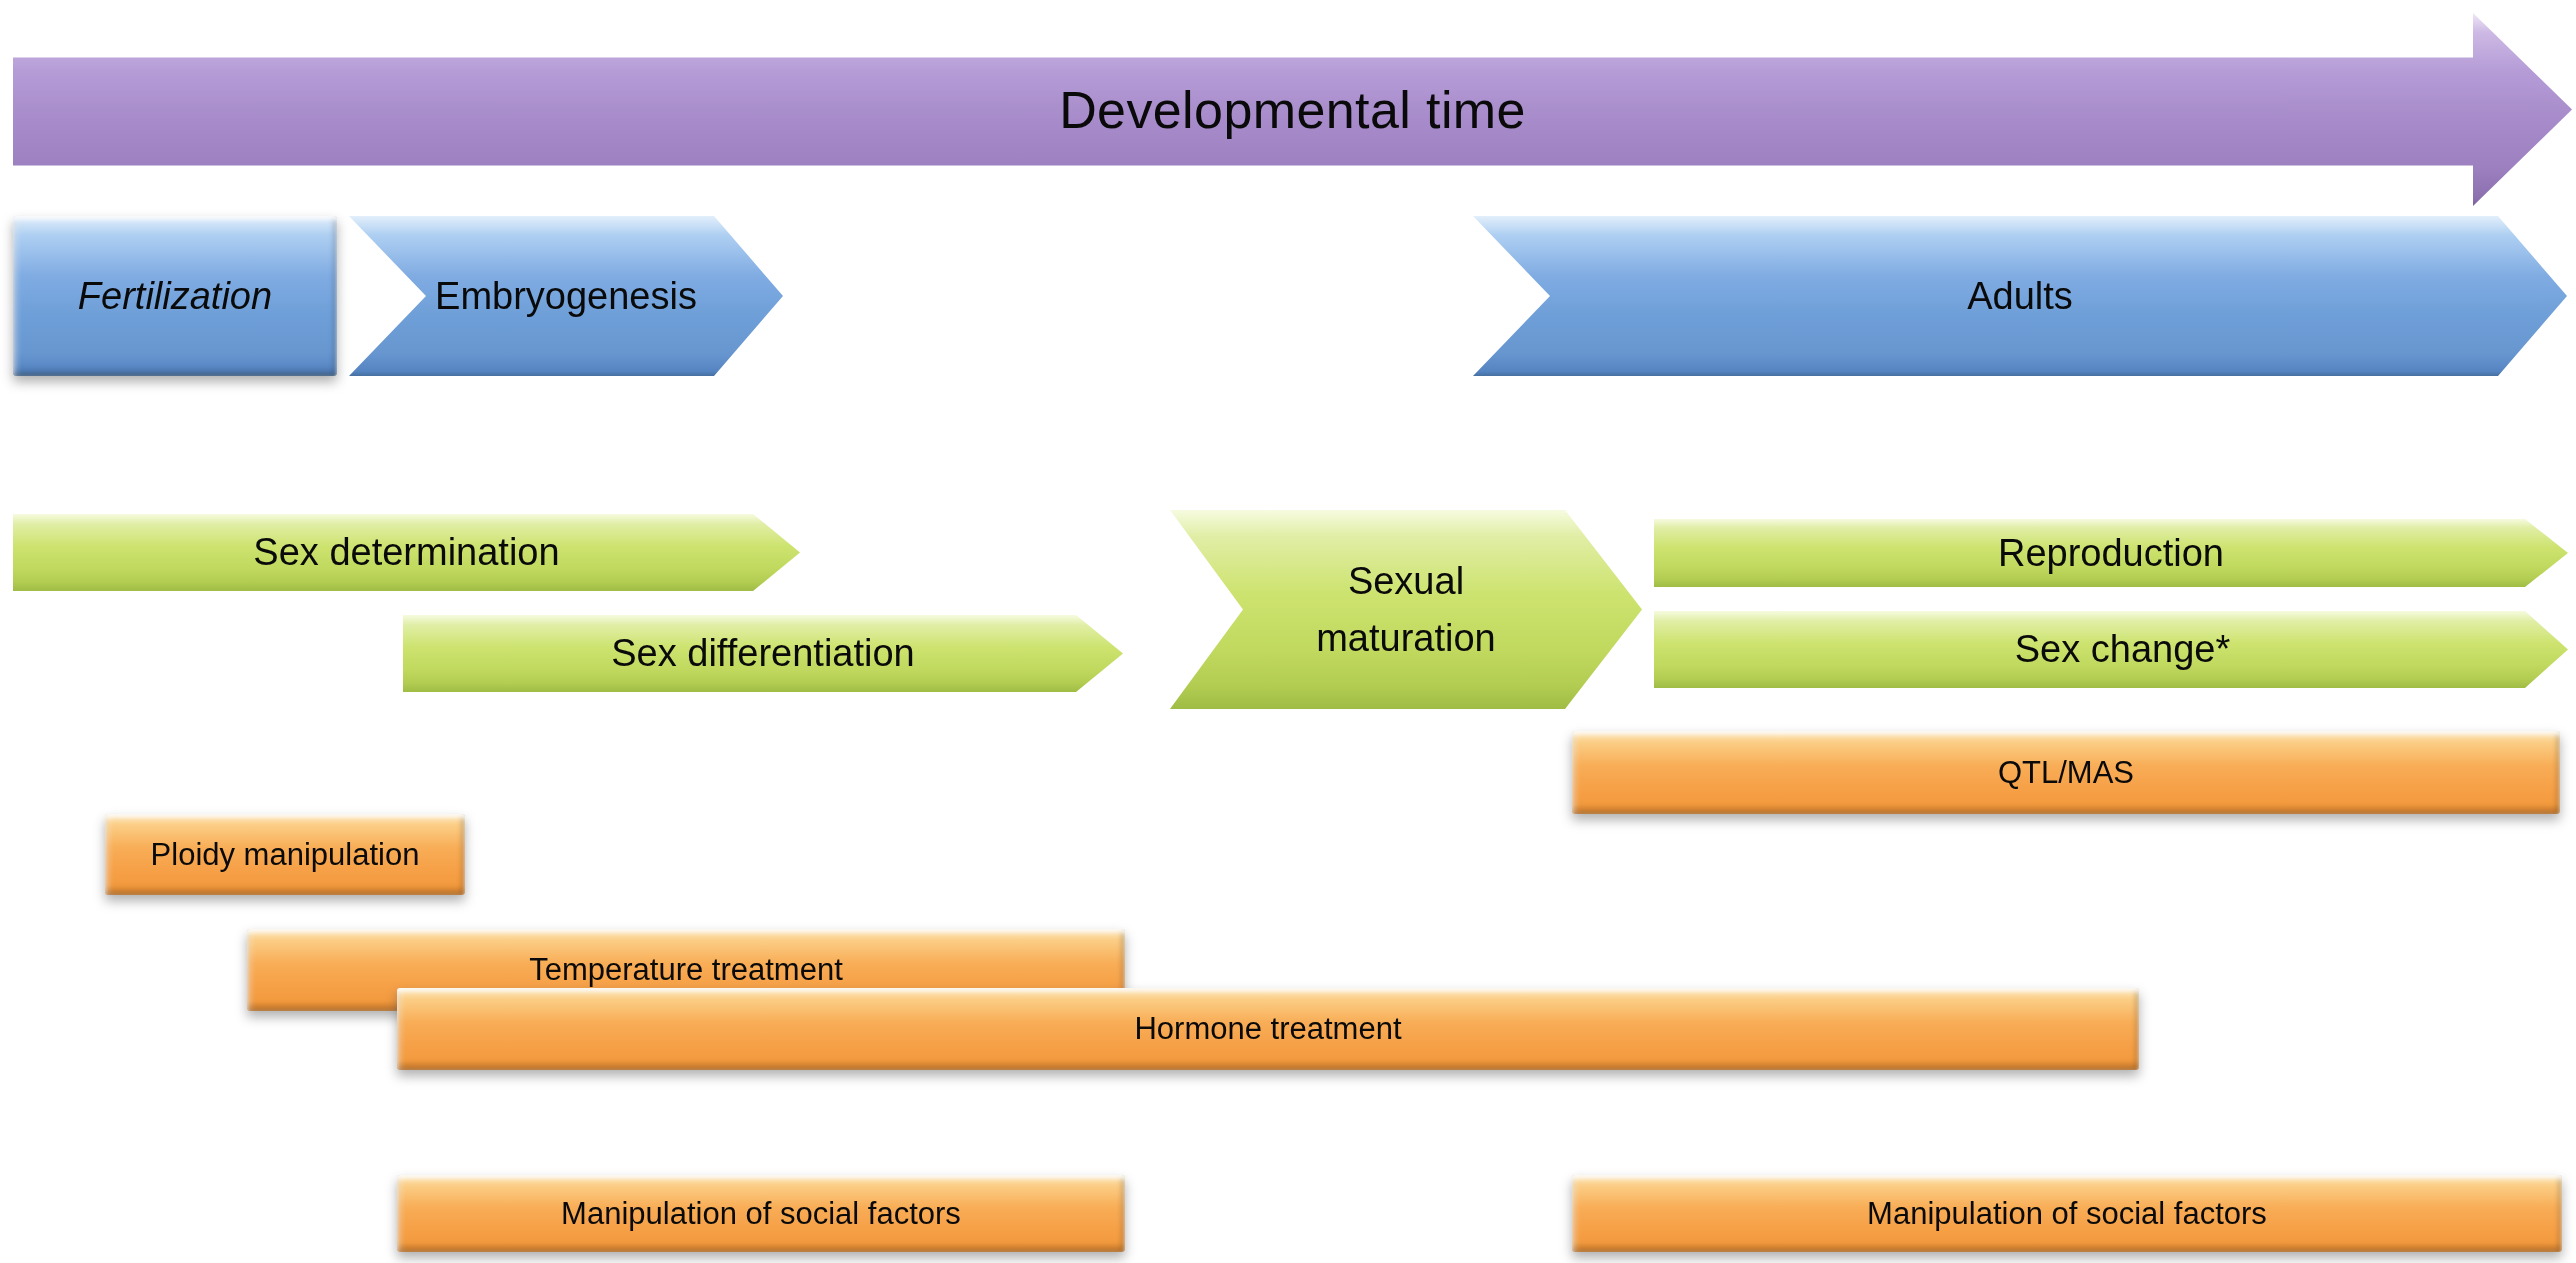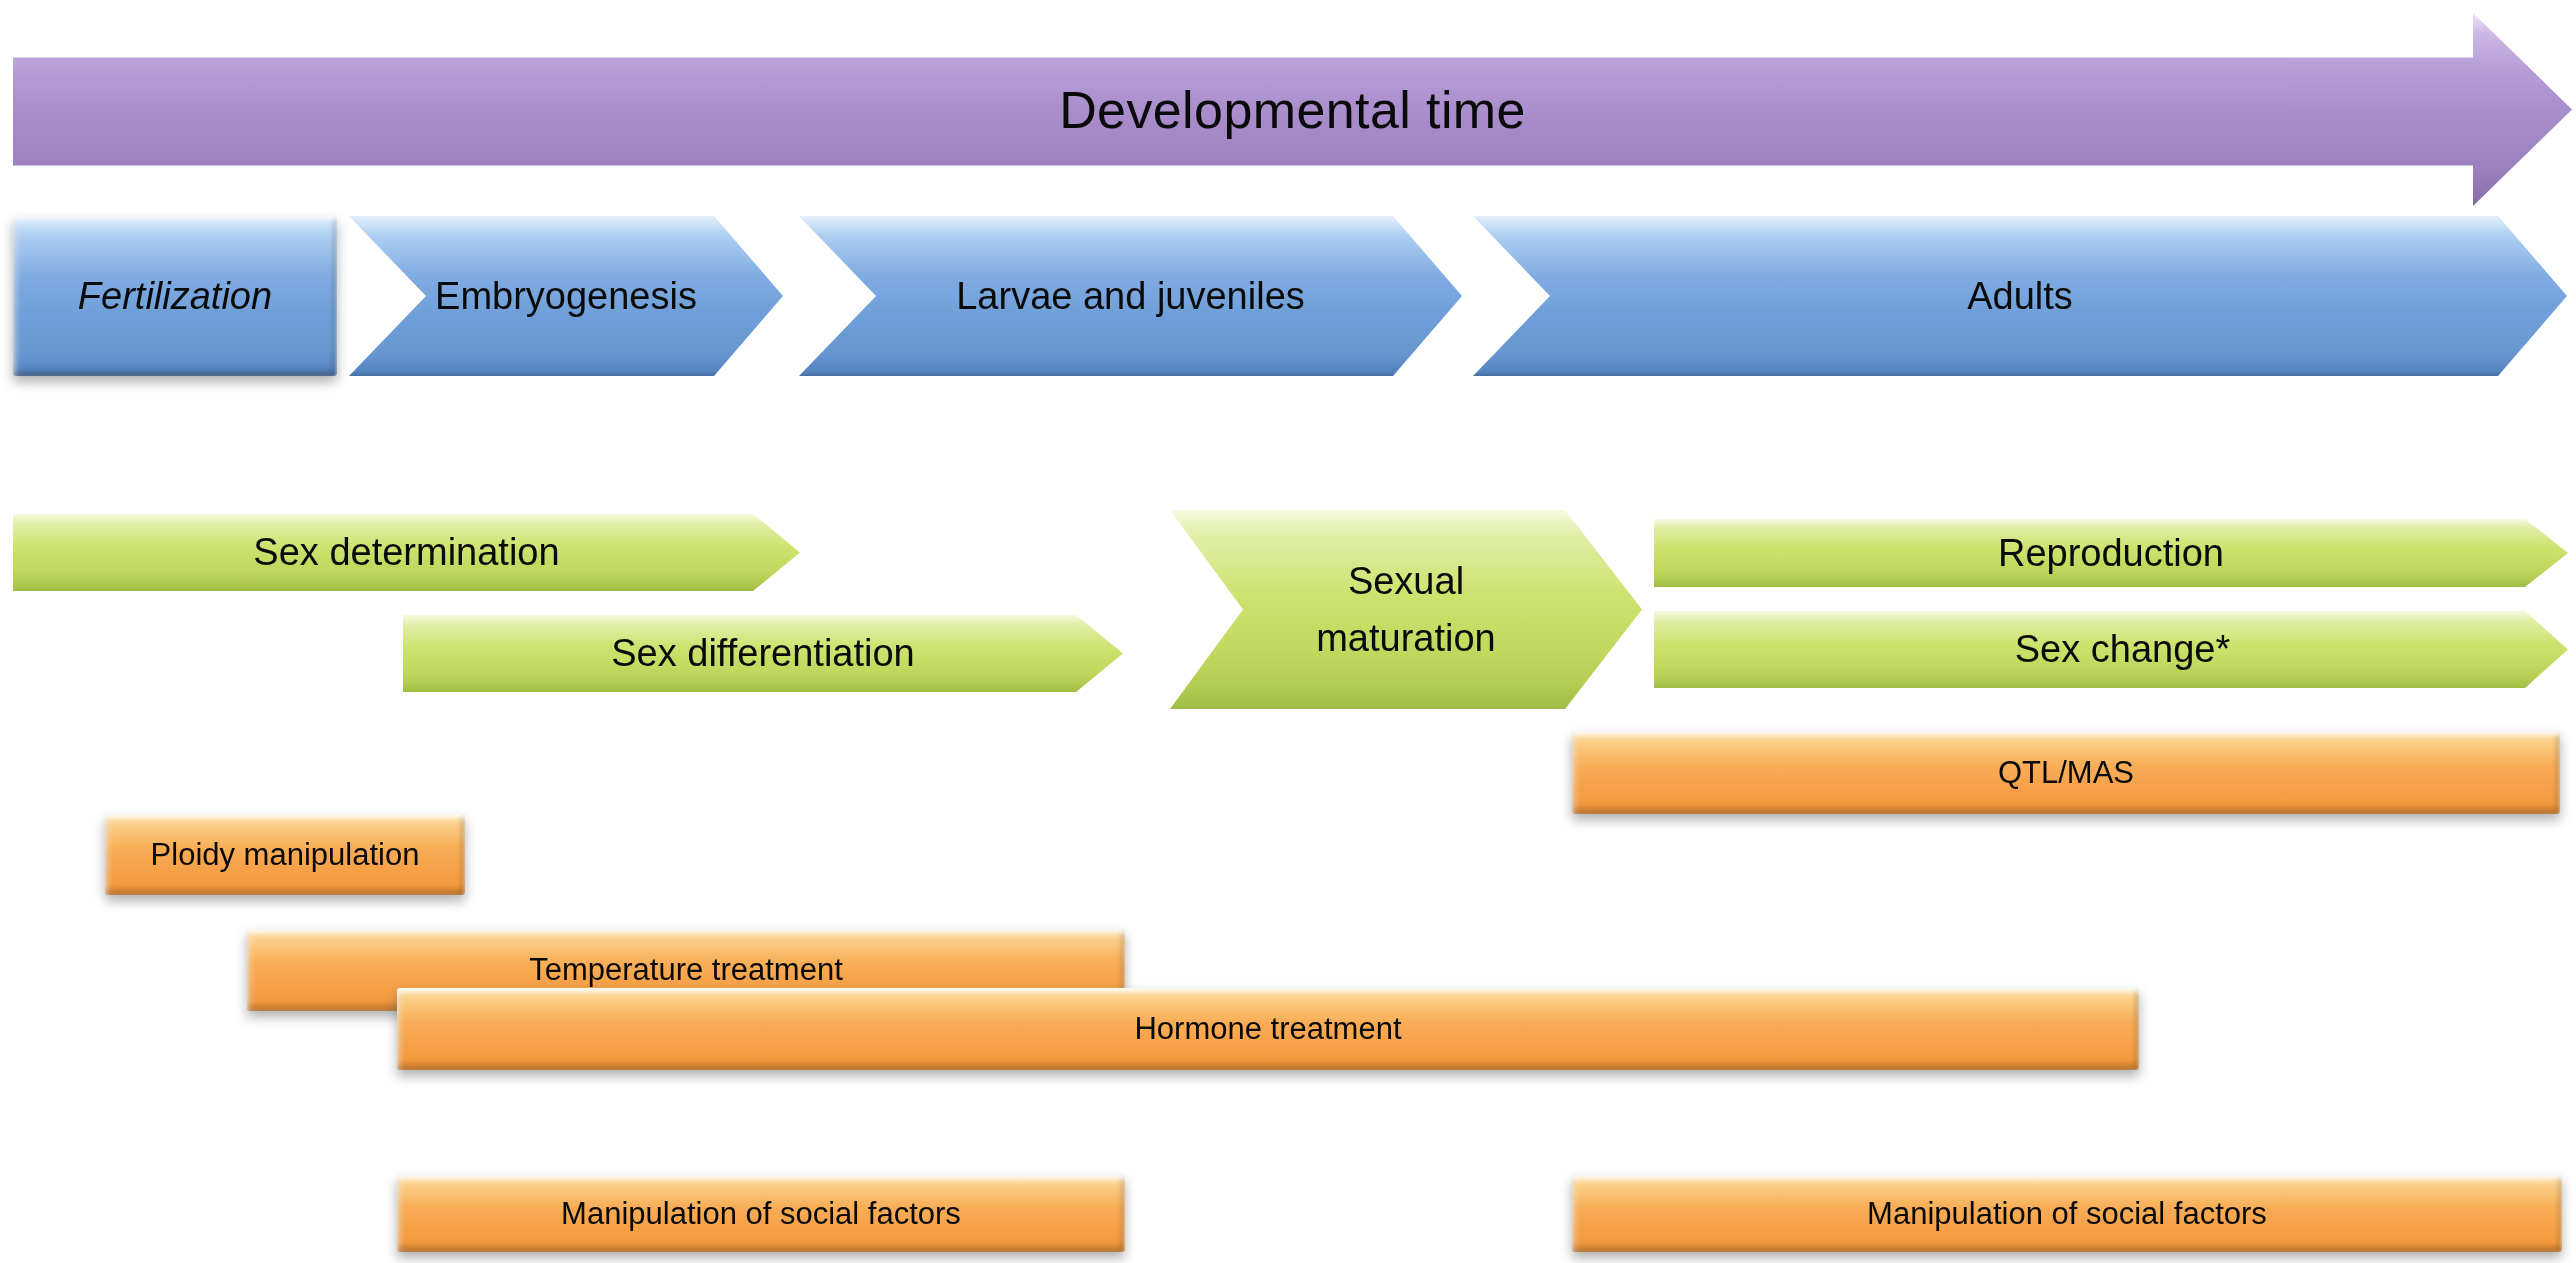--- a/index.html
+++ b/index.html
@@ -110,23 +110,20 @@
   </div>
 
   <div id="fertilization" class="shape blue rect-bevel t-stage">
     <span>Fertilization</span>
   </div>
 
   <div id="embryogenesis" class="shape blue chevron t-stage">
     <span>Embryogenesis</span>
   </div>
 
-  <div id="larvae" class="shape blue chevron t-stage">
-    <span>Larvae and juveniles</span>
-  </div>
 
   <div id="adults" class="shape blue chevron t-stage">
     <span>Adults</span>
   </div>
 
   <div id="sex-det" class="shape green arrow-right-thin t-proc">
     <span>Sex determination</span>
   </div>
 
   <div id="sex-diff" class="shape green arrow-right-thin t-proc">

